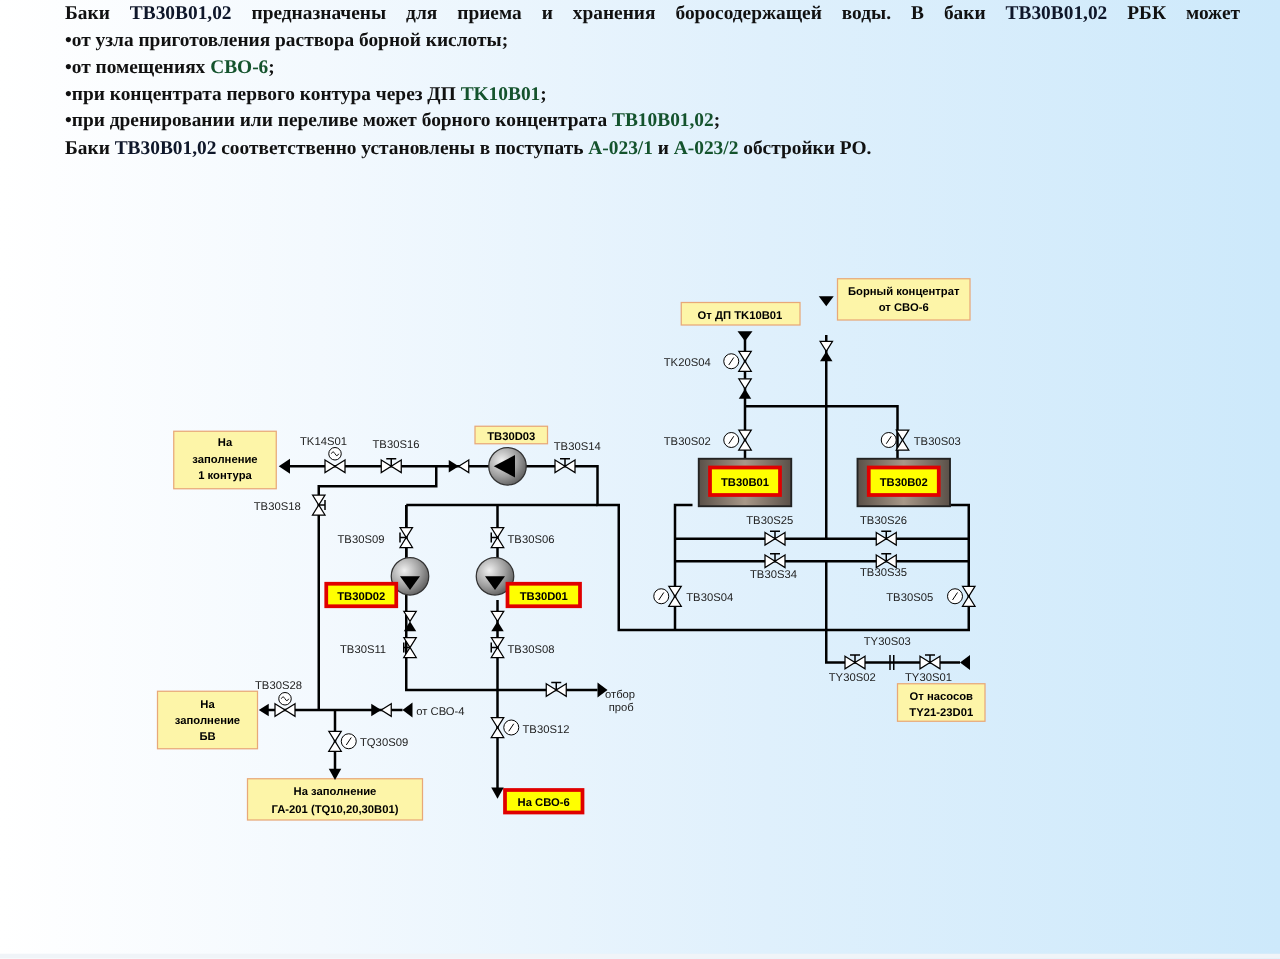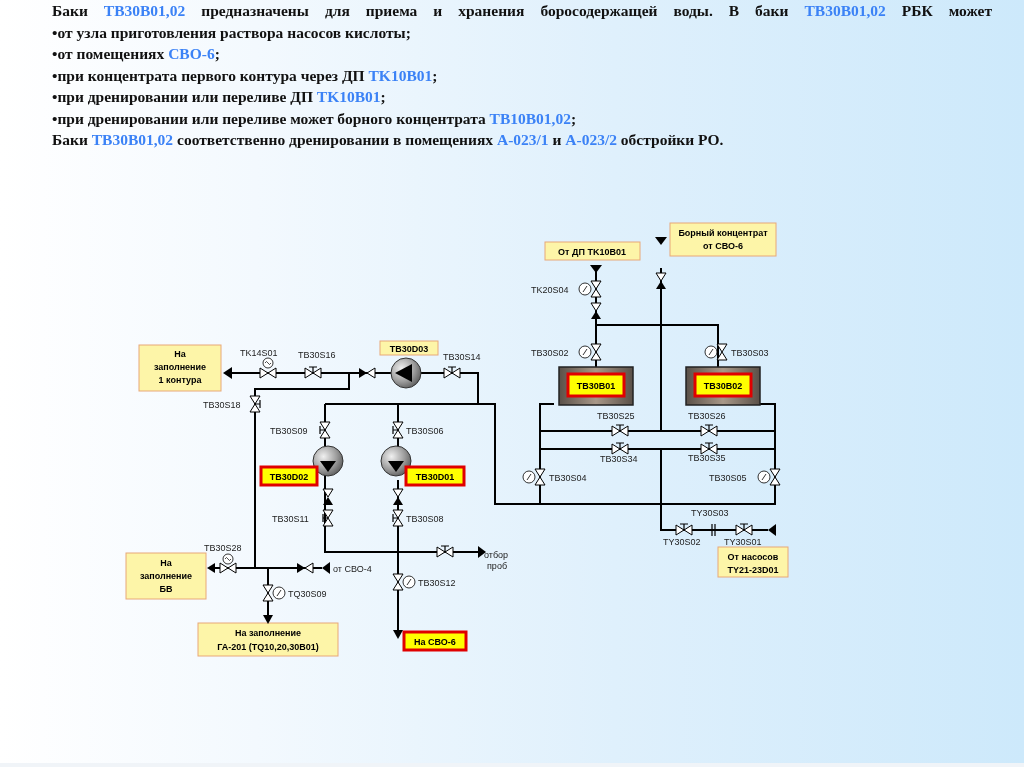--- a/index.html
+++ b/index.html
@@ -8,39 +8,38 @@
     background: linear-gradient(to right, #ffffff 0%, #f3f9fe 25%, #dff0fc 60%, #cde9fb 100%);
     font-family: "Liberation Serif", serif;
   }
   .text-block {
     position:absolute; left:52px; top:0px; width:940px;
     font-family: "Liberation Serif", serif; font-weight:bold; font-size:15.5px;
     line-height:21.5px; color:#111;
   }
   .text-block p { margin:0; }
   .justify { text-align:justify; text-align-last:justify; word-spacing:4px; }
-  .red { color:#3b82f6; }
-  .blue { color:#3b82f6; }
+  .red { color:#0f172a; }
+  .blue { color:#14532d; }
   svg#diagram { position:absolute; left:0; top:0; }
   svg text { font-family: "Liberation Sans", sans-serif; }
   .lbl { font-size:9px; fill:#222; }
   .boxlbl { font-size:9px; font-weight:bold; fill:#000; }
   .bottom-strip { position:absolute; left:0; bottom:0; width:1024px; height:4px; background:#f0f4f8; }
 </style>
 </head>
 <body>
 
 <div class="text-block">
   <p class="justify"><span>Баки </span><span class="red">TB30B01,02</span><span> предназначены для приема и хранения боросодержащей воды. В баки </span><span class="red">TB30B01,02</span><span> РБК может</span></p>
-  <p>•от узла приготовления раствора насосов кислоты;</p>
+  <p>•от узла приготовления раствора борной кислоты;</p>
   <p><span>•от помещениях </span><span class="blue">СВО-6</span><span>;</span></p>
   <p><span>•при концентрата первого контура через ДП </span><span class="blue">TK10B01</span><span>;</span></p>
-  <p><span>•при дренировании или переливе ДП </span><span class="blue">TK10B01</span><span>;</span></p>
   <p><span>•при дренировании или переливе может борного концентрата </span><span class="blue">TB10B01,02</span><span>;</span></p>
-  <p><span>Баки </span><span class="red">TB30B01,02</span><span> соответственно дренировании в помещениях </span><span class="blue">А-023/1</span><span> и </span><span class="blue">А-023/2</span><span> обстройки РО.</span></p>
+  <p><span>Баки </span><span class="red">TB30B01,02</span><span> соответственно установлены в поступать </span><span class="blue">А-023/1</span><span> и </span><span class="blue">А-023/2</span><span> обстройки РО.</span></p>
 </div>
 
 <svg id="diagram" width="1024" height="767" viewBox="0 0 1024 767">
   <defs>
     <radialGradient id="pumpGrad" cx="35%" cy="35%" r="70%">
       <stop offset="0%" stop-color="#f0f0f0"></stop>
       <stop offset="60%" stop-color="#a0a0a0"></stop>
       <stop offset="100%" stop-color="#606060"></stop>
     </radialGradient>
     <linearGradient id="tankGrad" x1="0" x2="1" y1="0" y2="0">

